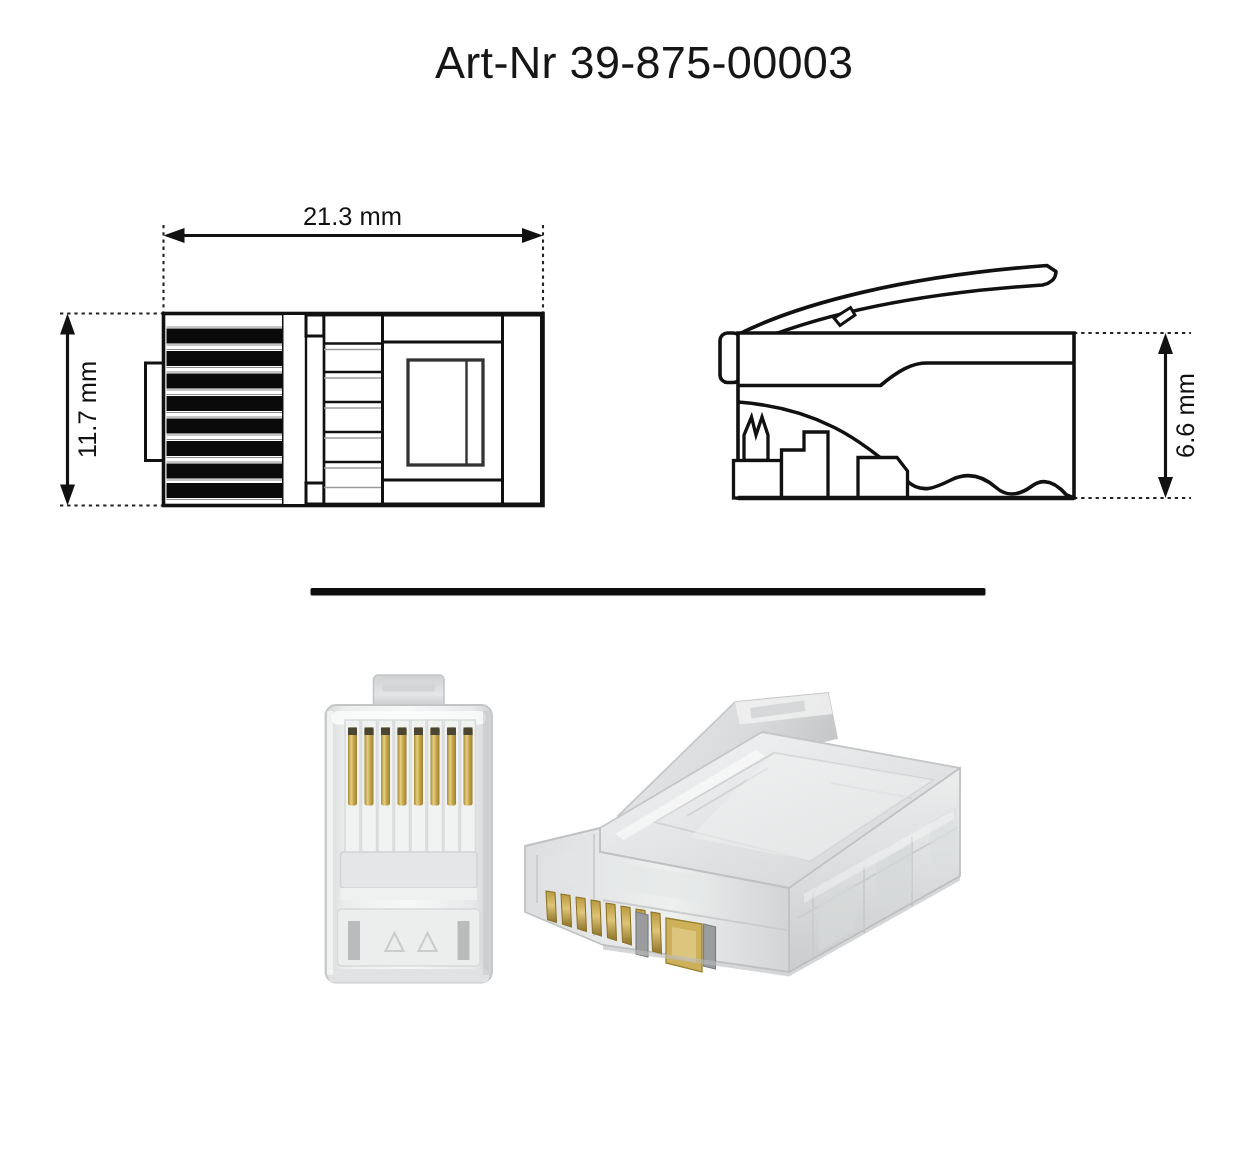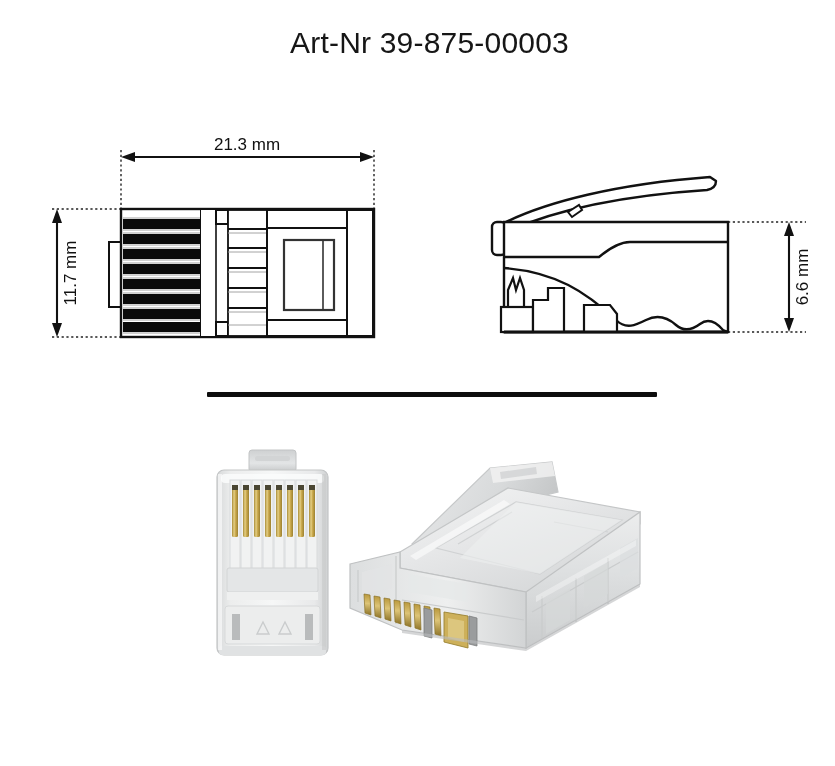--- a/index.html
+++ b/index.html
@@ -27,21 +27,21 @@
     font-size: 30px;
     font-weight: 400;
     letter-spacing: 0.2px;
     color: #161616;
     white-space: nowrap;
   }
 
   
   #technical-drawings {
     position: absolute;
-    left: 16px;
+    left: 4px;
     top: 0;
     width: 728px;
     height: 420px;
   }
   #drawing-top-view,
   #drawing-side-view {
     position: absolute;
     top: 0;
     left: 0;
   }

